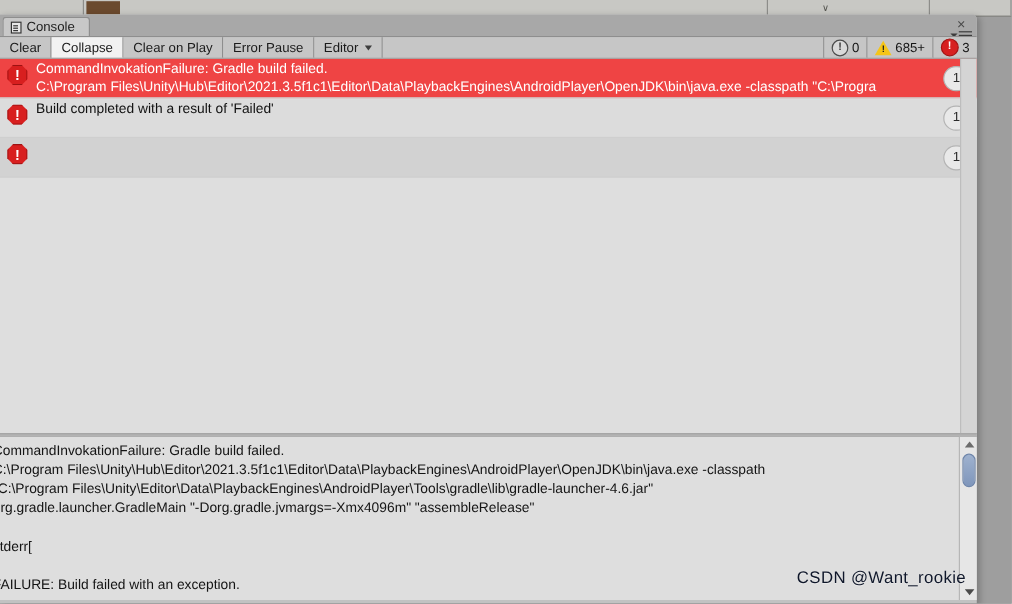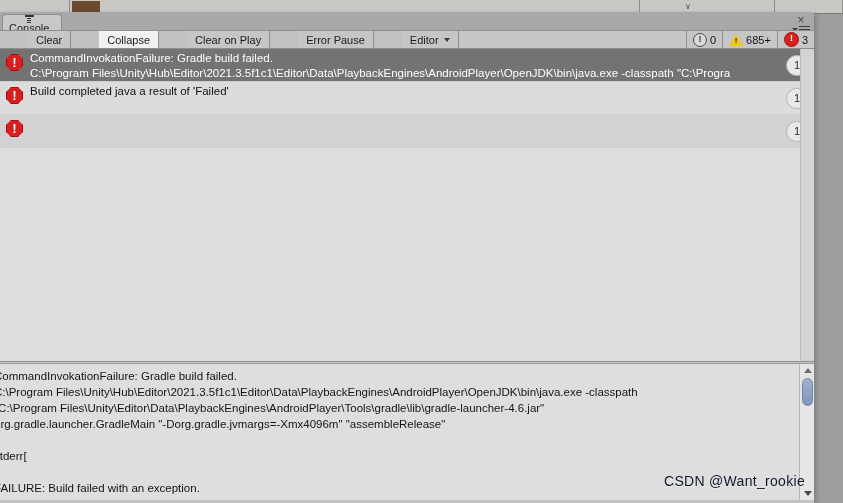--- a/index.html
+++ b/index.html
@@ -71,21 +71,20 @@
     padding: 0 12px 0 6px;
     background: #c8c8c8;
     border: 1px solid #8e8e8e;
     border-bottom: none;
     border-top-left-radius: 3px;
     border-top-right-radius: 3px;
     display: flex;
     align-items: center;
     gap: 4px;
     box-sizing: border-box;
-    flex-direction: column;
   }
   #console-tab .tab-label {
     font-size: 11px;
     color: #1d1d1d;
     line-height: 14px;
   }
   .console-glyph {
     display: inline-block;
     width: 9px; height: 10px;
     border: 1px solid #333;
@@ -146,21 +145,20 @@
   .tb-btn {
     display: flex;
     align-items: center;
     padding: 0 8px;
     font-size: 11px;
     color: #1b1b1b;
     background: #c6c6c6;
     border-right: 1px solid #8e8e8e;
     box-sizing: border-box;
     white-space: nowrap;
-    margin-left: 28px;
   }
   .tb-btn.first { border-left: none; }
   .tb-btn.active {
     background: #f2f2f2;
   }
   .tb-btn .mini-caret {
     margin-left: 5px;
     width: 0; height: 0;
     border-left: 3px solid transparent;
     border-right: 3px solid transparent;
@@ -249,21 +247,21 @@
     position: relative;
     height: 33px;
     padding: 2px 0 0 30px;
     box-sizing: border-box;
     border-bottom: 1px solid #cfcfcf;
     overflow: hidden;
     white-space: nowrap;
   }
   .log-row.odd { background: #dcdcdc; }
   .log-row.even { background: #d2d2d2; }
-  .log-row.selected { background: #737373; }
+  .log-row.selected { background: #ef4444; }
   .log-row.selected .log-line { color: #ffffff; }
   .log-line {
     font-size: 11.5px;
     line-height: 15px;
     color: #111;
     white-space: pre;
     overflow: hidden;
   }
   .ico-err-big {
     position: absolute;
@@ -456,21 +454,21 @@
 
     <div class="log-row selected">
       <span class="ico-err-big"></span>
       <div class="log-line">CommandInvokationFailure: Gradle build failed.</div>
       <div class="log-line">C:\Program Files\Unity\Hub\Editor\2021.3.5f1c1\Editor\Data\PlaybackEngines\AndroidPlayer\OpenJDK\bin\java.exe -classpath "C:\Progra</div>
       <div class="collapse-badge">1</div>
     </div>
 
     <div class="log-row odd">
       <span class="ico-err-big"></span>
-      <div class="log-line">Build completed java a result of 'Failed'</div>
+      <div class="log-line">Build completed with a result of 'Failed'</div>
       <div class="collapse-badge">1</div>
     </div>
 
     <div class="log-row even">
       <span class="ico-err-big"></span>
       <div class="collapse-badge">1</div>
     </div>
 
     <div id="list-scroll"></div>
   </div>

